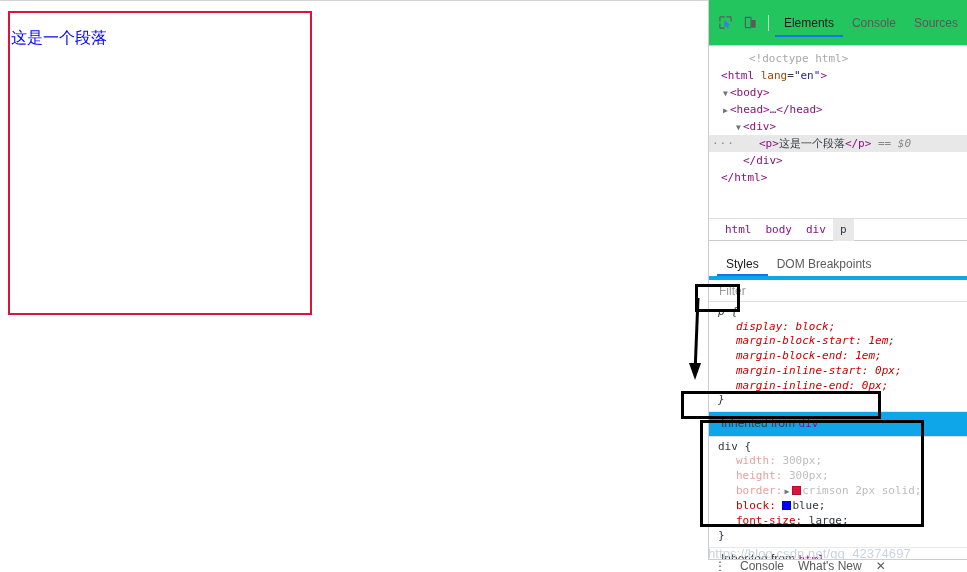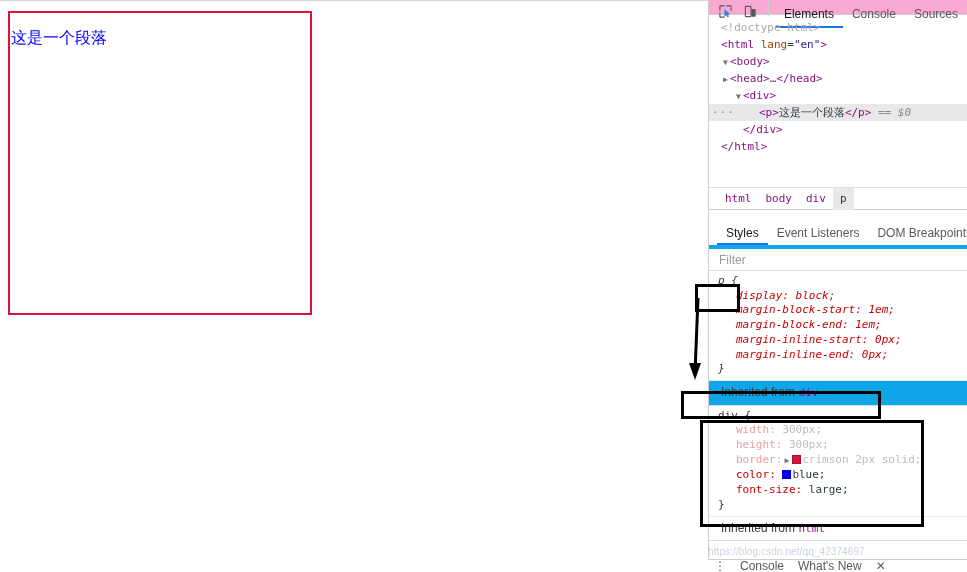--- a/index.html
+++ b/index.html
@@ -42,24 +42,24 @@
     width: 259px; height: 572px;
     background: #ffffff;
     border-left: 1px solid #cdcdcd;
     font-size: 12px;
     color: #303942;
     overflow: hidden;
   }
 
   
   #dt-toolbar {
-    display: flex; align-items: flex-start;
-    height: 15px;
+    display: flex; align-items: center;
+    height: 46px;
     border-bottom: 1px solid #cdcdcd;
-    background: #f9a8d4;
+    background: #22c55e;
     padding-left: 5px;
     position: relative;
   }
   .tb-icon {
     width: 24px; height: 22px;
     display: flex; align-items: center; justify-content: center;
     margin-right: 2px;
   }
   .tb-sep {
     width: 1px; height: 16px; background: #cdcdcd; margin: 0 6px 0 4px;
@@ -83,21 +83,21 @@
     position: relative;
   }
   .node { white-space: nowrap; position: relative; height: 17px; }
   .node .twisty {
     display: inline-block; width: 9px; color: #727272; font-size: 8px;
     text-align: center;
   }
   .tagname { color: #881280; }
   .attrname { color: #994500; }
   .attrval { color: #1a1aa6; }
-  .doctype { color: #a8a8a8; }
+  .doctype { color: #a8a8a8; margin-left: 28px; }
   .txt { color: #303942; }
   .dollar { color: #888; font-style: italic; }
   .sel-row { background: #e8e8e8; }
   .dots {
     position: absolute; left: 3px; top: 0;
     color: #8a8a8a; font-size: 11px; letter-spacing: 1px;
   }
 
   
   #crumbs {
@@ -158,21 +158,21 @@
   }
   .inherited-hdr .tag {
     font-family: "DejaVu Sans Mono", monospace; color: #881280; font-size: 11px;
   }
 
   
   #watermark {
     position: absolute; left: 708px; top: 546px;
     width: 259px;
     font-family: "Liberation Sans", sans-serif;
-    font-size: 10px;
+    font-size: 13px;
     color: #c9d4e0;
     letter-spacing: 0.1px;
     white-space: nowrap;
     pointer-events: none;
   }
 
   
   #drawer {
     position: absolute; left: 708px; top: 559px;
     width: 259px; height: 13px;
@@ -260,21 +260,20 @@
 
     <div id="crumbs">
       <span class="crumb">html</span>
       <span class="crumb">body</span>
       <span class="crumb">div</span>
       <span class="crumb active">p</span>
     </div>
 
     <div id="style-tabs">
       <span class="st-tab active">Styles</span>
-      <span class="st-tab">Event Listeners</span>
       <span class="st-tab">DOM Breakpoints</span>
     </div>
 
     <div id="filter-row">
       <span>Filter</span>
     </div>
 
     <div id="rules">
 
       <div class="rule ua">
@@ -314,21 +313,21 @@
           <span class="val dim">300px;</span>
         </div>
         <div class="decl">
           <span class="prop dim">height</span><span class="prop dim">:</span>
           <span class="val dim">300px;</span>
         </div>
         <div class="decl">
           <span class="prop dim">border</span><span class="prop dim">:</span><span class="expander">▶</span><span class="swatch" style="background:#dc143c"></span><span class="val dim">crimson 2px solid;</span>
         </div>
         <div class="decl">
-          <span class="prop">color</span><span class="prop">:</span>
+          <span class="prop">block</span><span class="prop">:</span>
           <span class="swatch" style="background:#0000ff"></span><span class="val">blue;</span>
         </div>
         <div class="decl">
           <span class="prop">font-size</span><span class="prop">:</span>
           <span class="val">large;</span>
         </div>
         <div>}</div>
       </div>
 
       <div class="inherited-hdr" style="background:#fff">

